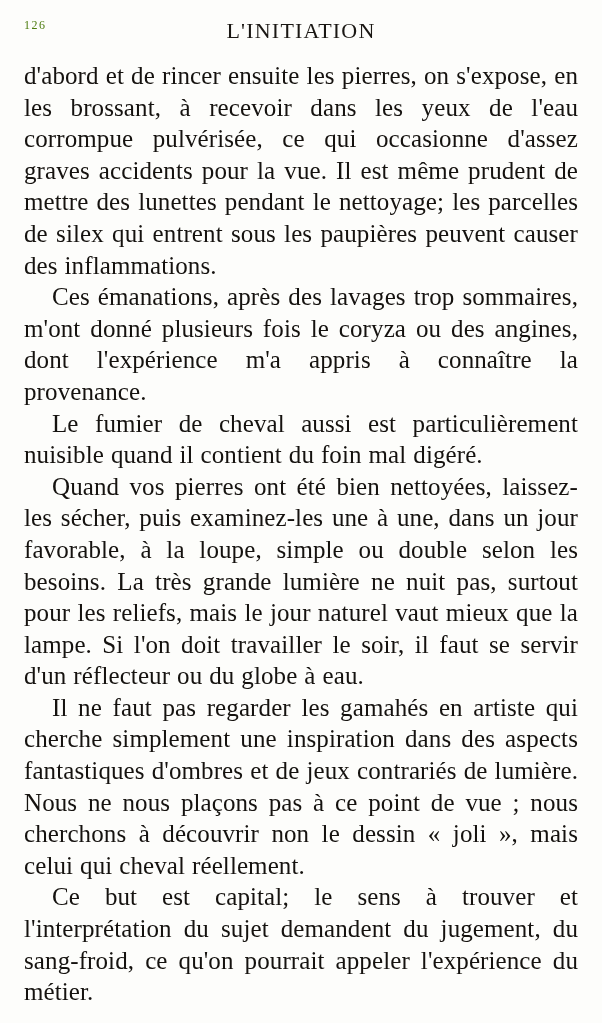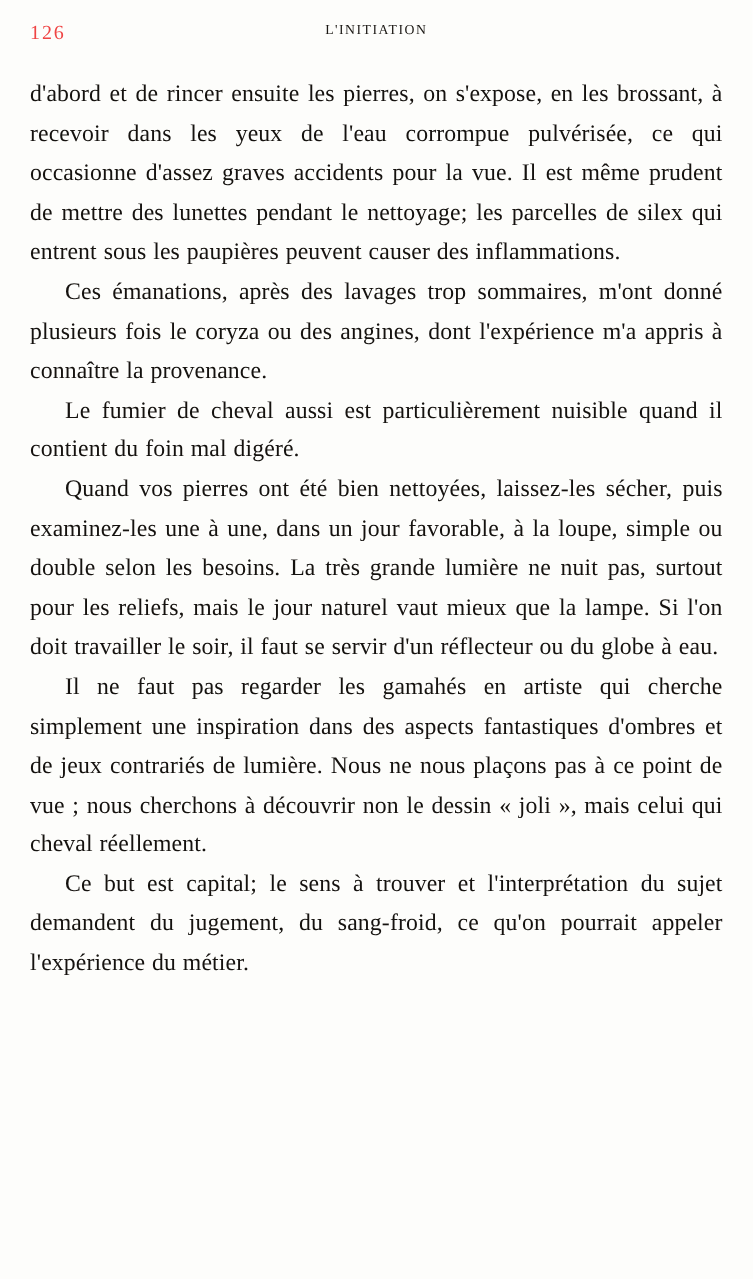--- a/index.html
+++ b/index.html
@@ -23,36 +23,36 @@
     background: #fdfdfb;
   }
   .header {
     display: flex;
     align-items: baseline;
     height: 26px;
     margin-bottom: 16px;
     position: relative;
   }
   .folio {
-    font-size: 16px;
+    font-size: 12px;
     letter-spacing: 1.5px;
-    color: #ef4444;
+    color: #4d7c0f;
     font-family: "Liberation Serif", serif;
   }
   .running-title {
     position: absolute;
     left: 0;
     right: 0;
     text-align: center;
-    font-size: 11px;
+    font-size: 22px;
     letter-spacing: 1.2px;
     color: #1a1713;
   }
   .body-text {
-    font-size: 19px;
+    font-size: 25px;
     line-height: 31.6px;
     text-align: justify;
     text-justify: inter-word;
     color: #15120f;
     letter-spacing: 0.1px;
   }
   .para {
     margin: 0;
     text-indent: 28px;
   }

